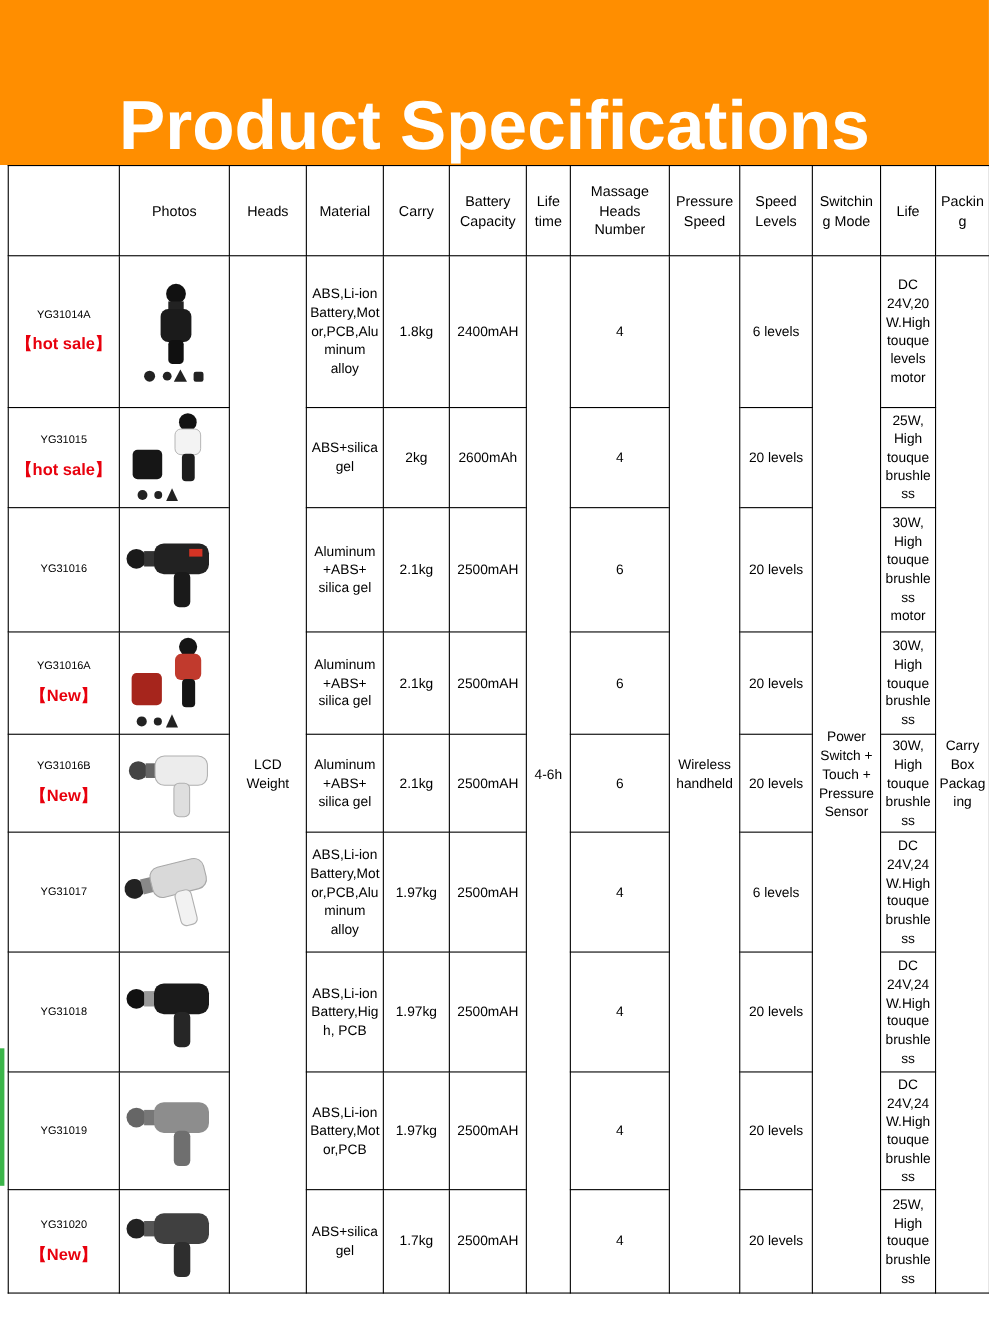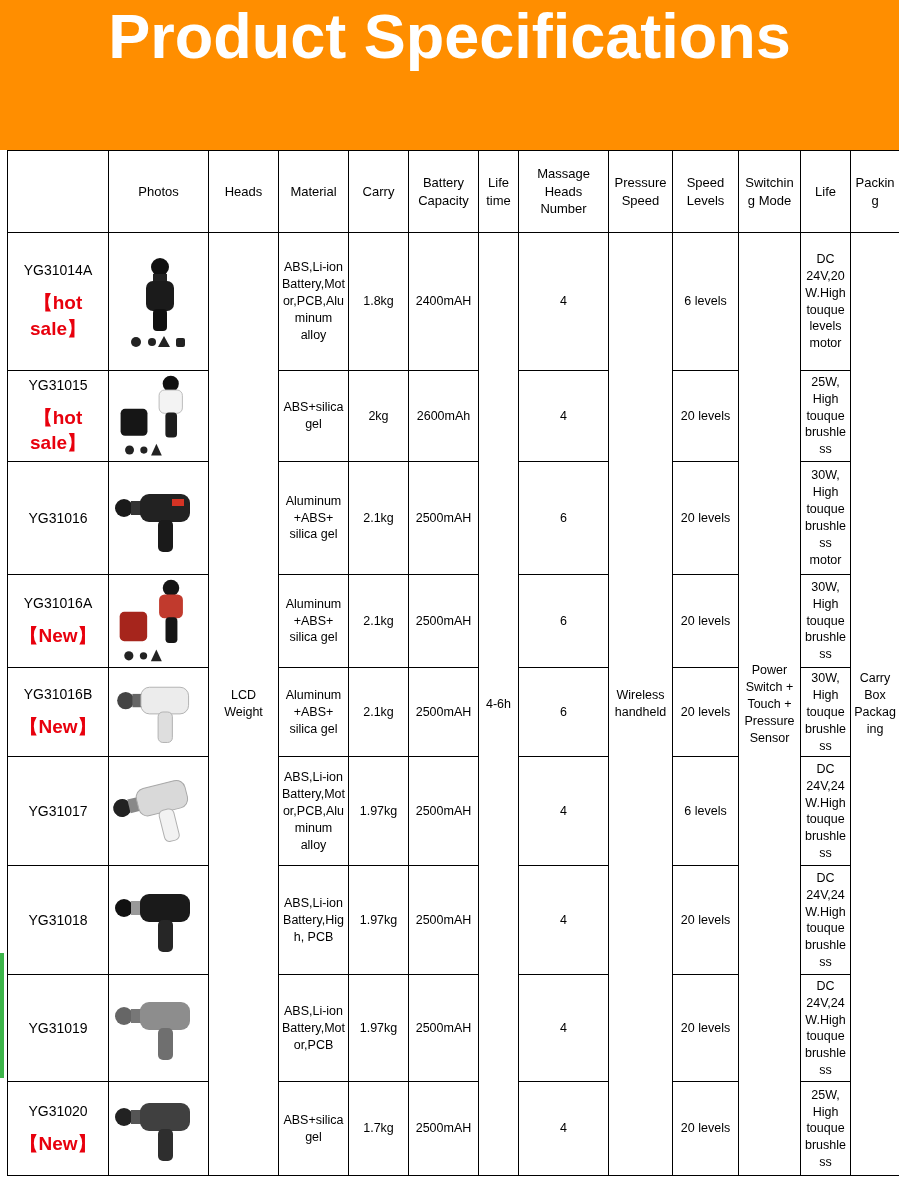--- a/index.html
+++ b/index.html
@@ -4,21 +4,21 @@
 <style>
   * { box-sizing: border-box; }
   html, body { margin: 0; padding: 0; background: #ffffff; }
   body {
     width: 899px; height: 1200px; position: relative;
     font-family: "Liberation Sans", sans-serif; color: #000;
   }
   
   .banner {
     width: 899px; height: 150px; background: #FF8E00;
-    display: flex; align-items: flex-start; justify-content: center;
+    display: flex; align-items: flex-end; justify-content: center;
   }
   .banner h1 {
     margin: 0; color: #ffffff; font-size: 63px; font-weight: bold;
     letter-spacing: 0px; white-space: nowrap;
     font-family: "Liberation Sans", sans-serif;
   }
   
   table.spec {
     border-collapse: collapse; table-layout: fixed;
     width: 892px; margin-left: 7px; margin-top: 0;
@@ -36,22 +36,22 @@
   .col-weight { width: 60px;  }
   .col-batt   { width: 70px;  }
   .col-life   { width: 40px;  }
   .col-heads  { width: 90px;  }
   .col-op     { width: 64px;  }
   .col-speed  { width: 66px;  }
   .col-switch { width: 62px;  }
   .col-motor  { width: 50px;  }
   .col-pack   { width: 49px;  }
   td.motor-cell { word-break: break-word; }
-  .model-name { font-size: 14px; }
-  .model-tag  { color: #e8000d; font-weight: bold; font-size: 19px; margin-top: 10px; }
+  .model-name { font-size: 10px; }
+  .model-tag  { color: #e8000d; font-weight: bold; font-size: 15px; margin-top: 10px; }
   .model-tag:empty { display: none; }
   td.photo-cell svg { display: block; margin: 0 auto; }
   .tilt { transform: rotate(-14deg); }
   
   .green-strip {
     position: absolute; left: 0; top: 953px; width: 4px; height: 125px;
     background: #3cb54a;
   }
 </style>
 </head>

